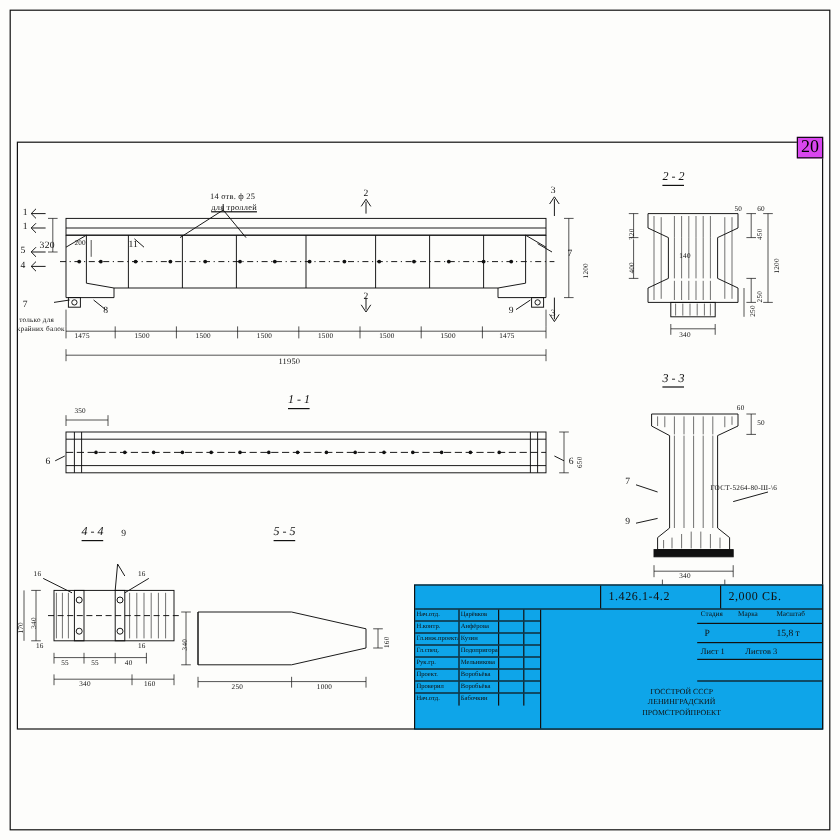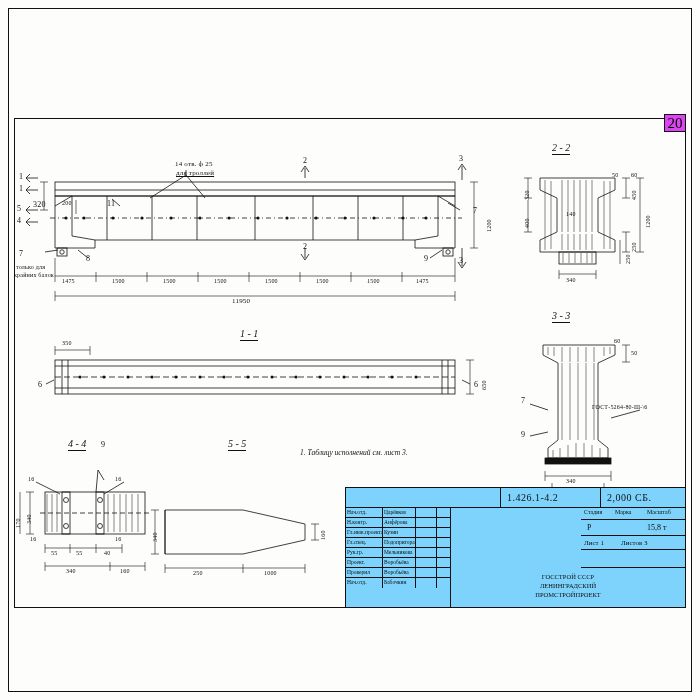--- a/index.html
+++ b/index.html
@@ -94,21 +94,21 @@
   .notes div { white-space: nowrap; }
   
   .titleblock {
     position: absolute;
     left: 345px;
     top: 487px;
     width: 341px;
     height: 121px;
     border: 1px solid #111;
     box-sizing: border-box;
-    background: #7dd3fc;
+    background: #0ea5e9;
     font-family: "Liberation Serif", serif;
     color: #111;
   }
   .tb-code {
     position: absolute;
     left: 0; top: 0;
     width: 100%;
     height: 20px;
     border-bottom: 1px solid #111;
     box-sizing: border-box;
@@ -663,21 +663,20 @@
   <div class="lbl xs" style="left:66px; top:568px;">340</div>
   <div class="lbl xs" style="left:120px; top:568px;">160</div>
 
   <div class="sectmark" style="left:228px; top:438px;">5 - 5</div>
   <div class="lbl rot xs" style="left:152px; top:542px;">340</div>
   <div class="lbl rot xs" style="left:320px; top:540px;">160</div>
   <div class="lbl xs" style="left:193px; top:570px;">250</div>
   <div class="lbl xs" style="left:264px; top:570px;">1000</div>
 
   <div class="notes">
-    <div>1. Таблицу исполнений см. лист 3.</div>
   </div>
 
   <div class="titleblock">
 
     <div class="tb-code">
       <div class="c1"></div>
       <div class="c2">
         <span>1.426.1-4.2</span>
       </div>
       <div class="c3">

